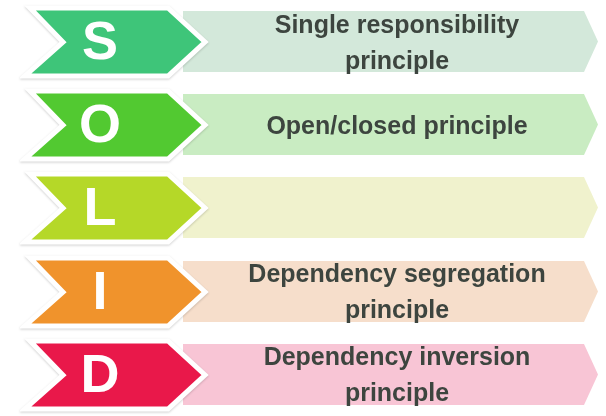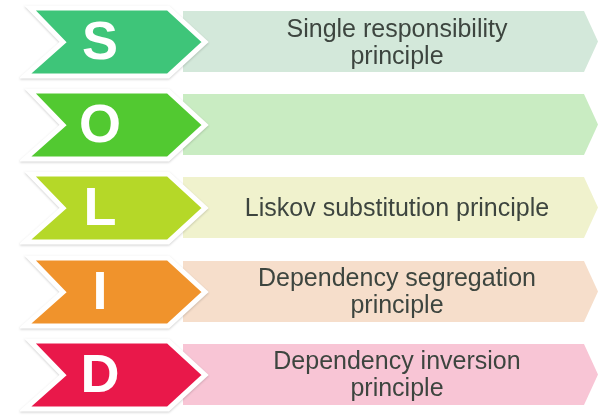--- a/index.html
+++ b/index.html
@@ -55,23 +55,24 @@
     position: absolute;
     left: 212px;
     right: 24px;
     top: 11px;
     height: 61px;
     display: flex;
     align-items: center;
     justify-content: center;
     text-align: center;
     font-size: 25px;
-    line-height: 27px;
+    line-height: 36px;
     color: #3d453f;
     white-space: pre-line;
+    font-weight: bold;
   }
 </style>
 </head>
 <body>
 
 <div class="canvas">
 
   <div class="row">
     <svg class="banner" viewBox="0 0 415 61" preserveAspectRatio="none">
       <polygon points="0,0 401,0 415,30.5 401,61 0,61" fill="#d3e8da"></polygon>
@@ -85,31 +86,31 @@
   </div>
 
   <div class="row">
     <svg class="banner" viewBox="0 0 415 61" preserveAspectRatio="none">
       <polygon points="0,0 401,0 415,30.5 401,61 0,61" fill="#c9ecc2"></polygon>
     </svg>
     <svg class="arrow" viewBox="0 0 190 78" preserveAspectRatio="none">
       <polygon points="10,5 148,5 185,39 148,73 5,73 43,39" stroke="#ffffff" stroke-width="5" fill="#52c931"></polygon>
     </svg>
     <div class="letter">O</div>
+    <div class="label">Open/closed principle</div>
   </div>
 
   <div class="row">
     <svg class="banner" viewBox="0 0 415 61" preserveAspectRatio="none">
       <polygon points="0,0 401,0 415,30.5 401,61 0,61" fill="#f0f2cd"></polygon>
     </svg>
     <svg class="arrow" viewBox="0 0 190 78" preserveAspectRatio="none">
       <polygon points="10,5 148,5 185,39 148,73 5,73 43,39" stroke="#ffffff" stroke-width="5" fill="#b5d828"></polygon>
     </svg>
     <div class="letter">L</div>
-    <div class="label">Liskov substitution principle</div>
   </div>
 
   <div class="row">
     <svg class="banner" viewBox="0 0 415 61" preserveAspectRatio="none">
       <polygon points="0,0 401,0 415,30.5 401,61 0,61" fill="#f6decb"></polygon>
     </svg>
     <svg class="arrow" viewBox="0 0 190 78" preserveAspectRatio="none">
       <polygon points="10,5 148,5 185,39 148,73 5,73 43,39" stroke="#ffffff" stroke-width="5" fill="#f0932c"></polygon>
     </svg>
     <div class="letter">I</div>

